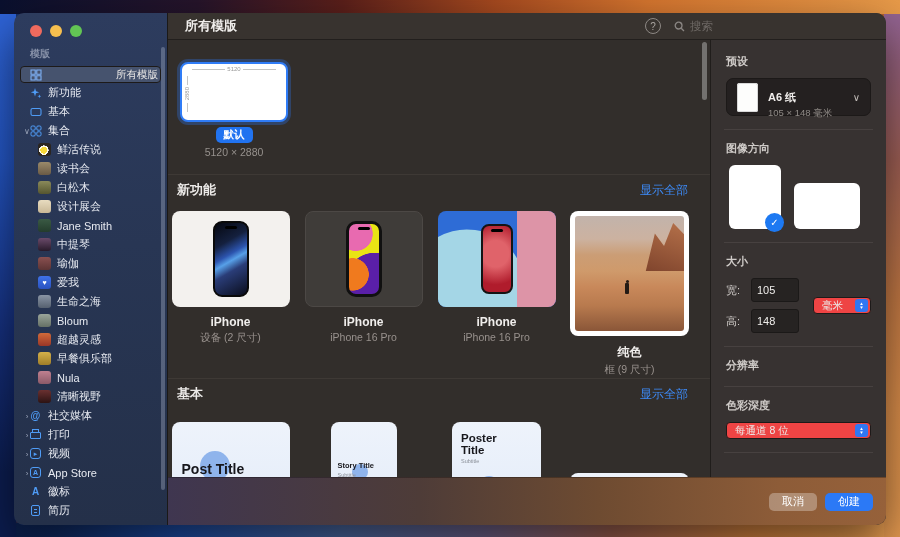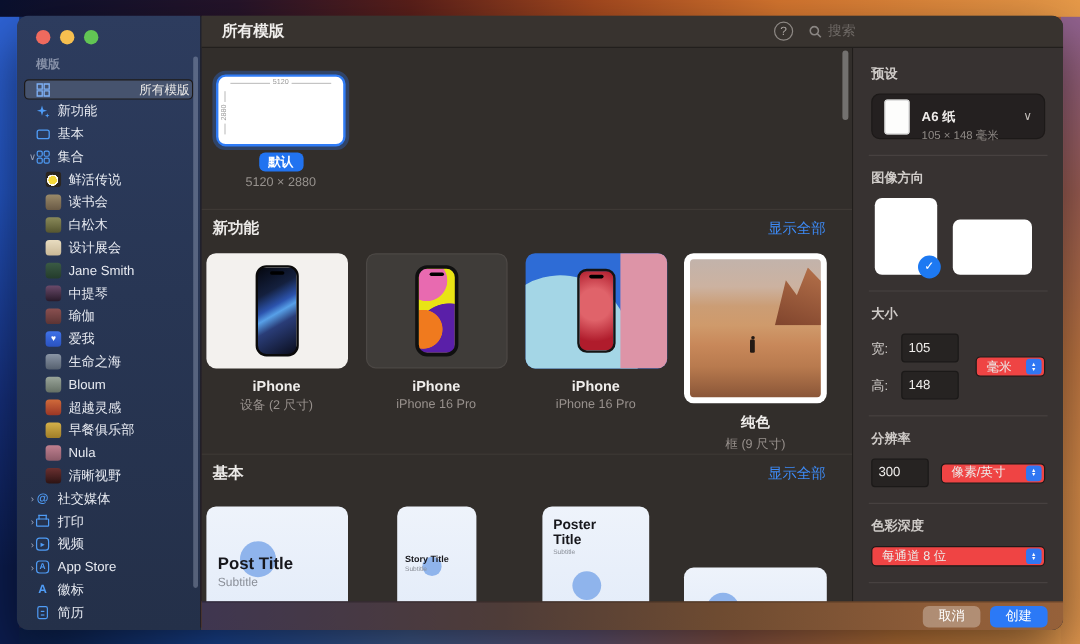--- a/index.html
+++ b/index.html
@@ -144,21 +144,21 @@
   .f-label { width:20px; text-align:left; }
   .f-input { width:48px; height:16px; background:#262322; border:1px solid #1b1918; border-radius:3px; color:#efedeb; font-size:11px; padding:11px 5px; font-family:inherit; outline:none; }
   .sel { height:17px; background:#ef4444; border:1px solid #1d1a19; border-radius:4px; display:flex; align-items:center; justify-content:space-between; color:#eceae8; font-size:10.5px; padding:0 2px 0 8px; }
   .stepper { width:13px; height:13px; border-radius:3px; background:#3077f3; color:#fff; display:flex; flex-direction:column; align-items:center; justify-content:center; font-size:4.5px; line-height:4px; }
   .unit-sel { width:92px; margin-left:14px; }
   .res-row { display:flex; align-items:center; }
   .res-sel { flex:1; margin-left:10px; }
   .depth-sel { width:100%; }
 
   
-  .footer { position:absolute; left:154px; right:0; bottom:0; height:24px; z-index:6; display:flex; align-items:center; justify-content:flex-end; gap:8px; padding-right:13px;
+  .footer { position:absolute; left:154px; right:0; bottom:0; height:48px; z-index:6; display:flex; align-items:center; justify-content:flex-end; gap:8px; padding-right:13px;
     background:linear-gradient(90deg,#3f3650 0%,#4e3c38 35%,#6e4b31 60%,#8d5c38 85%,#96613a 100%); border-top:1px solid rgba(0,0,0,.28); }
   .btn { height:18px; padding:0 13px; border-radius:5px; font-size:11px; color:#fff; display:flex; align-items:center; border:none; font-family:inherit; }
   .btn-cancel { background:rgba(255,255,255,.30); }
   .btn-create { background:#2b79f6; }
 </style>
 </head>
 <body>
 
 <div class="window">
 
@@ -460,30 +460,20 @@
           <div class="sel unit-sel">
             <span>毫米</span>
             <span class="stepper">
                 <span>▲</span>
                 <span>▼</span>
               </span>
           </div>
         </div>
         <hr class="p-div">
         <div class="p-label">分辨率</div>
-        <div class="res-row">
-          <input class="f-input" value="300" style="">
-          <div class="sel res-sel">
-            <span>像素/英寸</span>
-            <span class="stepper">
-                <span>▲</span>
-                <span>▼</span>
-              </span>
-          </div>
-        </div>
         <hr class="p-div">
         <div class="p-label">色彩深度</div>
         <div class="sel depth-sel">
           <span>每通道 8 位</span>
           <span class="stepper">
               <span>▲</span>
               <span>▼</span>
             </span>
         </div>
         <hr class="p-div">

